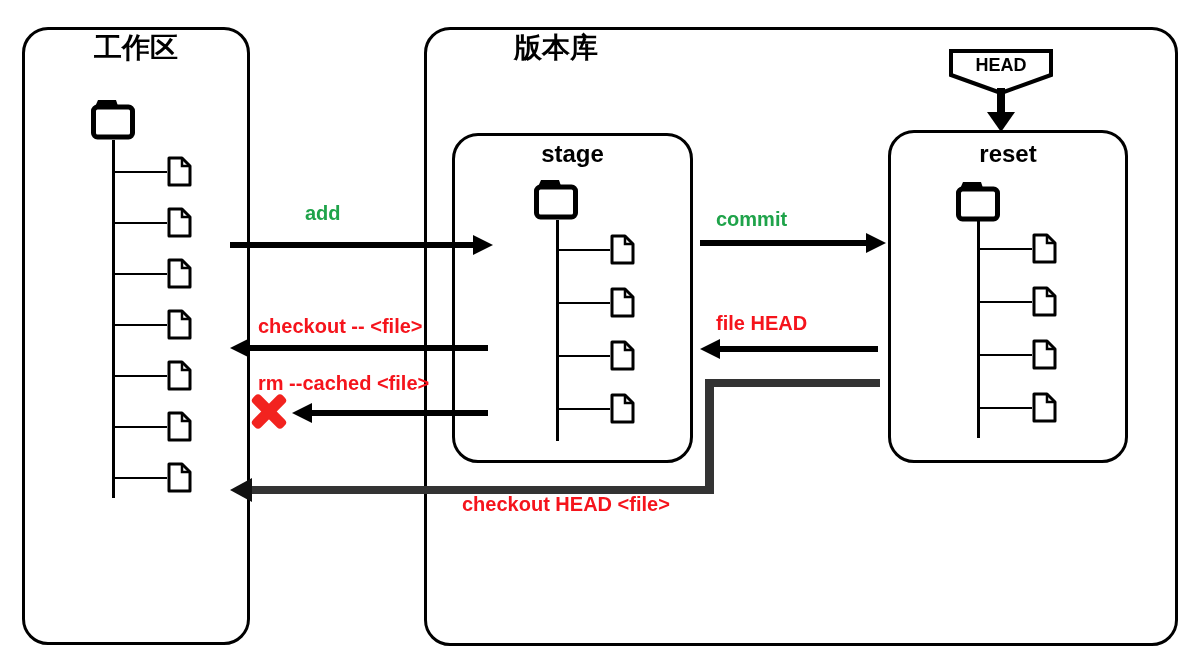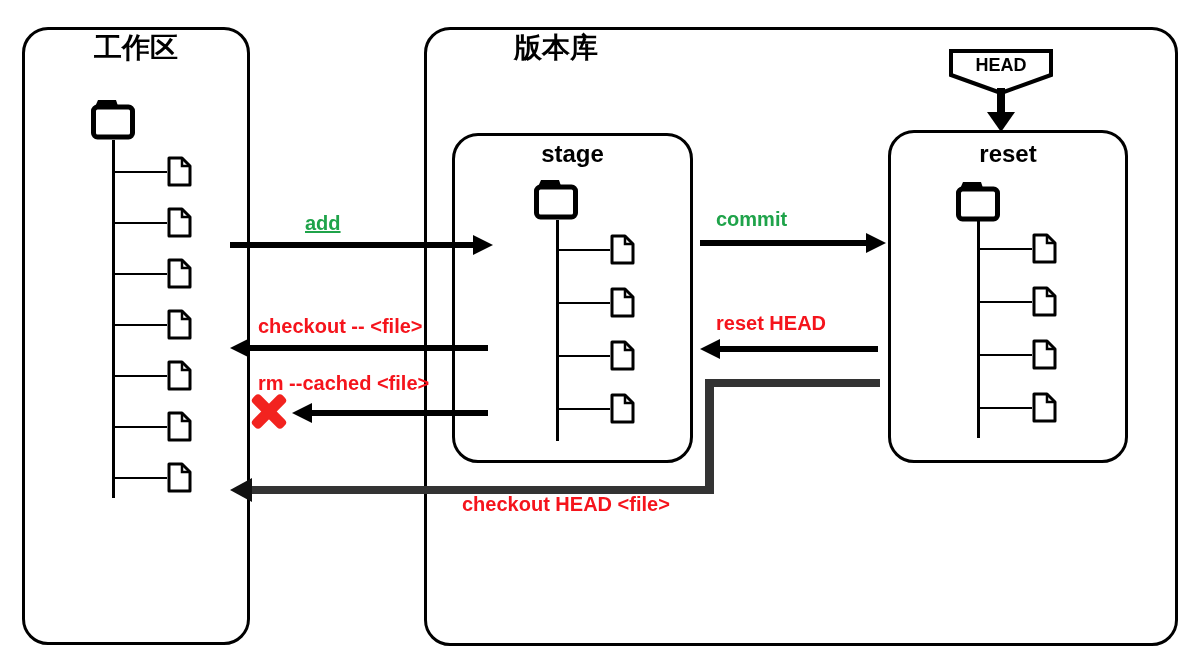--- a/index.html
+++ b/index.html
@@ -227,33 +227,33 @@
         <svg width="25" height="31" viewBox="0 0 25 31">
           <path d="M2 2 H15 L23 10 V29 H2 Z" fill="#fff" stroke="#000" stroke-width="3" stroke-linejoin="round"></path>
           <path d="M15 2 V10 H23" fill="none" stroke="#000" stroke-width="2.5"></path>
         </svg>
       </span>
     </div>
     </div>
 
   <div class="shaft" style="left:230px; top:242px; width:244px; height:6px;"></div>
   <div class="ah-right" style="left:473px; top:235px;"></div>
-  <div class="flow-label green" style="left:305px; top:212px;text-decoration:underline;">add</div>
+  <div class="flow-label green" style="left:305px; top:202px;">add</div>
 
   <div class="shaft" style="left:700px; top:240px; width:168px; height:6px;"></div>
   <div class="ah-right" style="left:866px; top:233px;"></div>
   <div class="flow-label green" style="left:716px; top:208px;">commit</div>
 
   <div class="ah-left" style="left:230px; top:338px;"></div>
   <div class="shaft" style="left:249px; top:345px; width:239px; height:6px;"></div>
   <div class="flow-label red" style="left:258px; top:315px;">checkout -- &lt;file&gt;</div>
 
   <div class="ah-left" style="left:700px; top:339px;"></div>
   <div class="shaft" style="left:719px; top:346px; width:159px; height:6px;"></div>
-  <div class="flow-label red" style="left:716px; top:312px;">reset HEAD</div>
+  <div class="flow-label red" style="left:716px; top:312px;">file HEAD</div>
 
   <div class="ah-left" style="left:292px; top:403px;"></div>
   <div class="shaft" style="left:311px; top:410px; width:177px; height:6px;"></div>
   <div class="flow-label red" style="left:258px; top:372px;text-align:right;">rm --cached &lt;file&gt;</div>
   <div class="xmark" style="left:247px; top:389px;">
     <div class="xbar a"></div>
       <div class="xbar b"></div>
   </div>
 
   <div class="shaft dark" style="left:705px; top:379px; width:175px; height:8px;"></div>

